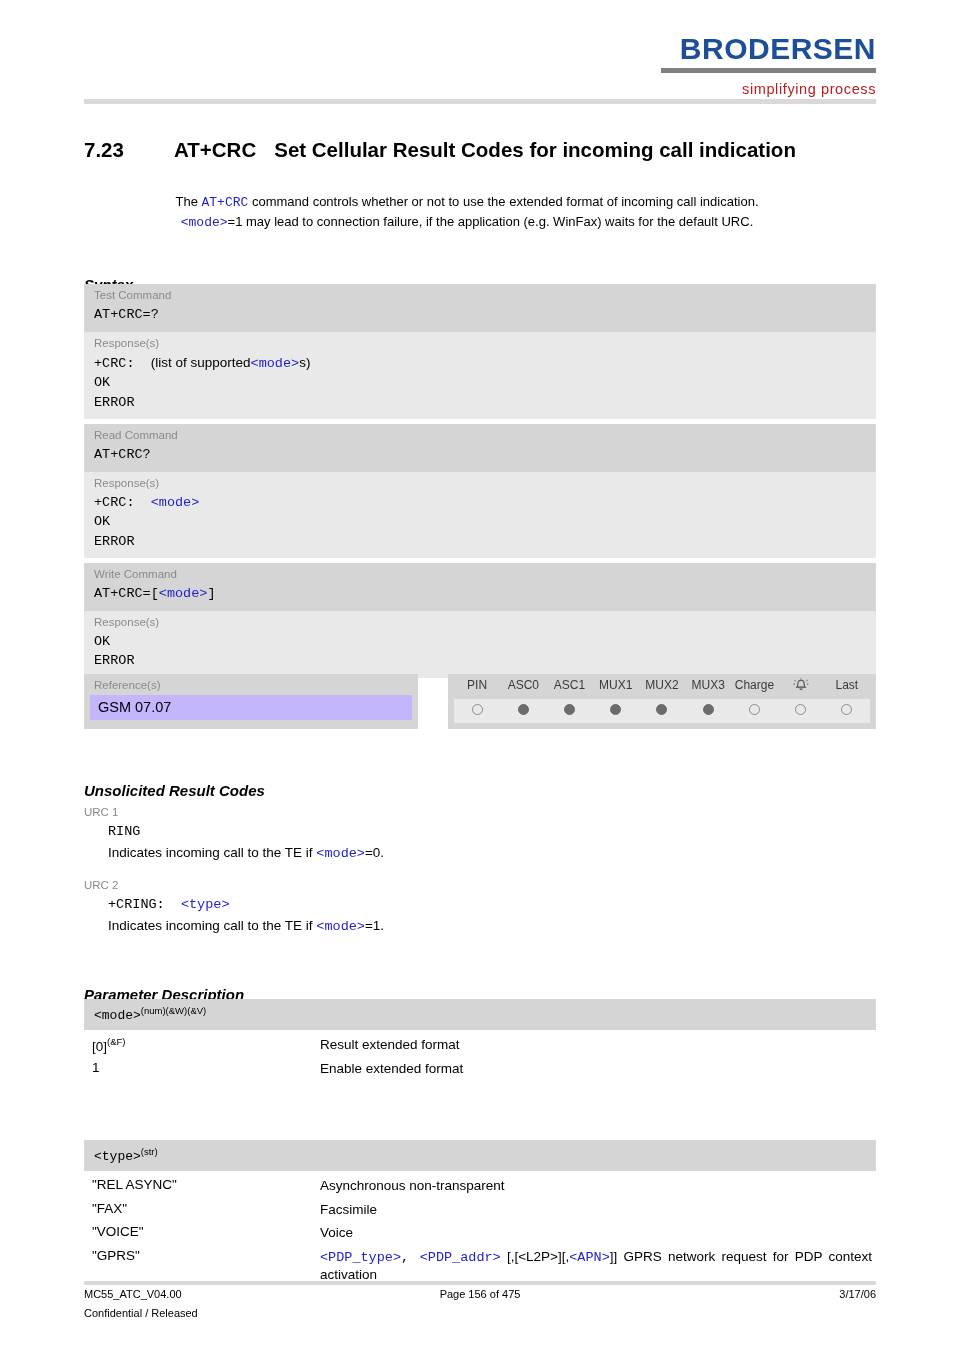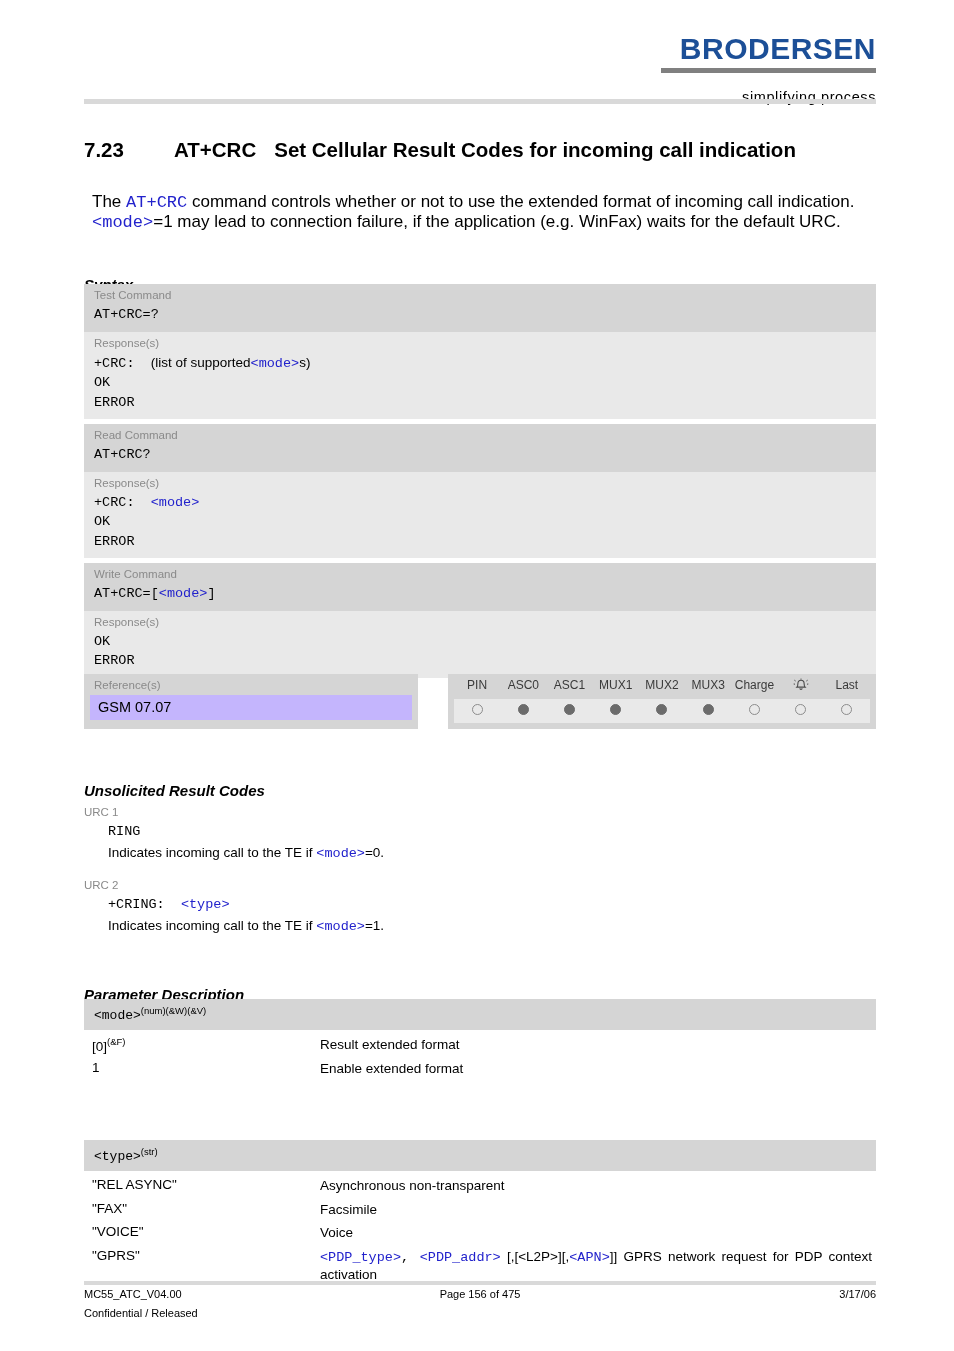--- a/index.html
+++ b/index.html
@@ -44,23 +44,23 @@
     line-height: 1;
     white-space: nowrap;
   }
   .logo-bar {
     margin-top: 4px;
     height: 5px;
     background: #808080;
     width: 100%;
   }
   .logo-tag {
-    margin-top: 16px;
+    margin-top: 8px;
     font-size: 14.5px;
-    color: #000000;
+    color: #b91c1c;
     letter-spacing: 0.6px;
     white-space: nowrap;
   }
   .header-rule {
     position: absolute;
     left: 84px;
     right: 78px;
     top: 99px;
     height: 5px;
     background: #d9d9d9;
@@ -73,25 +73,26 @@
     top: 138px;
     font-size: 20.5px;
     font-weight: bold;
     white-space: nowrap;
   }
   .chapter-title .num { display: inline-block; width: 90px; }
   .chapter-title .cmd { display: inline-block; margin-right: 18px; }
 
   .intro {
     position: absolute;
-    left: 92px;
+    left: 72px;
     top: 192px;
     width: 790px;
-    font-size: 17px;
+    font-size: 13px;
     line-height: 19px;
+    text-align: center;
   }
   code, .mono {
     font-family: "Liberation Mono", "DejaVu Sans Mono", monospace;
   }
   .param { color: #2222cc; font-family: "Liberation Mono", "DejaVu Sans Mono", monospace; }
   .cmdmono { color: #2222cc; font-family: "Liberation Mono", "DejaVu Sans Mono", monospace; }
 
   .section-head {
     position: absolute;
     left: 84px;

